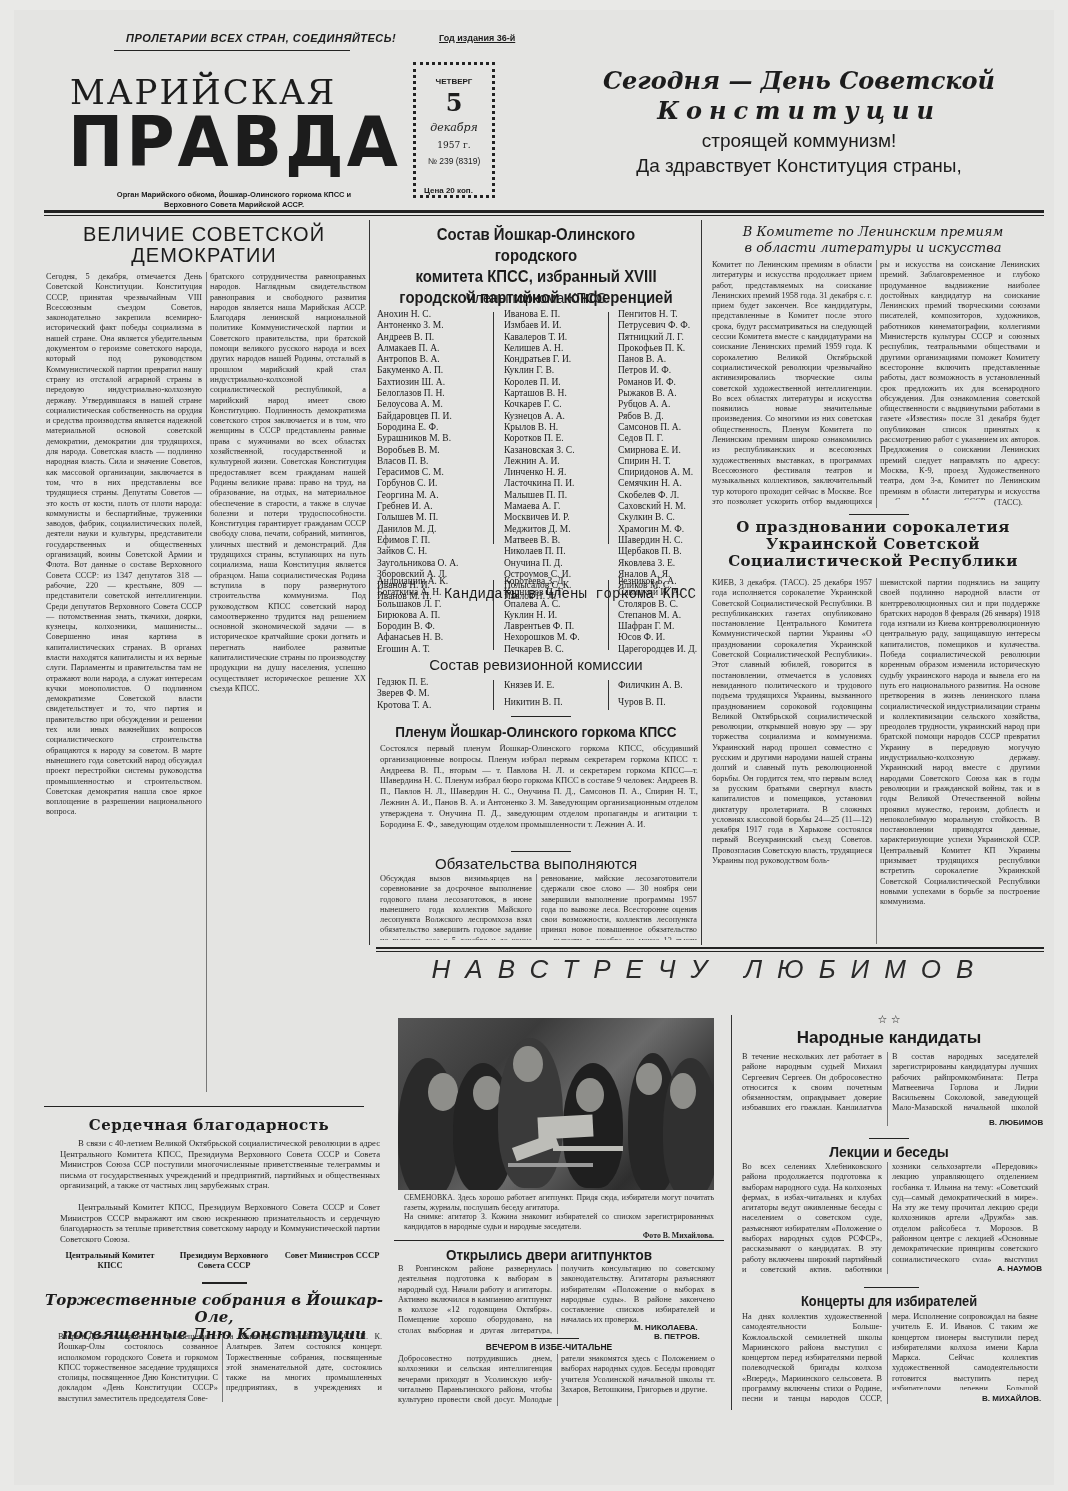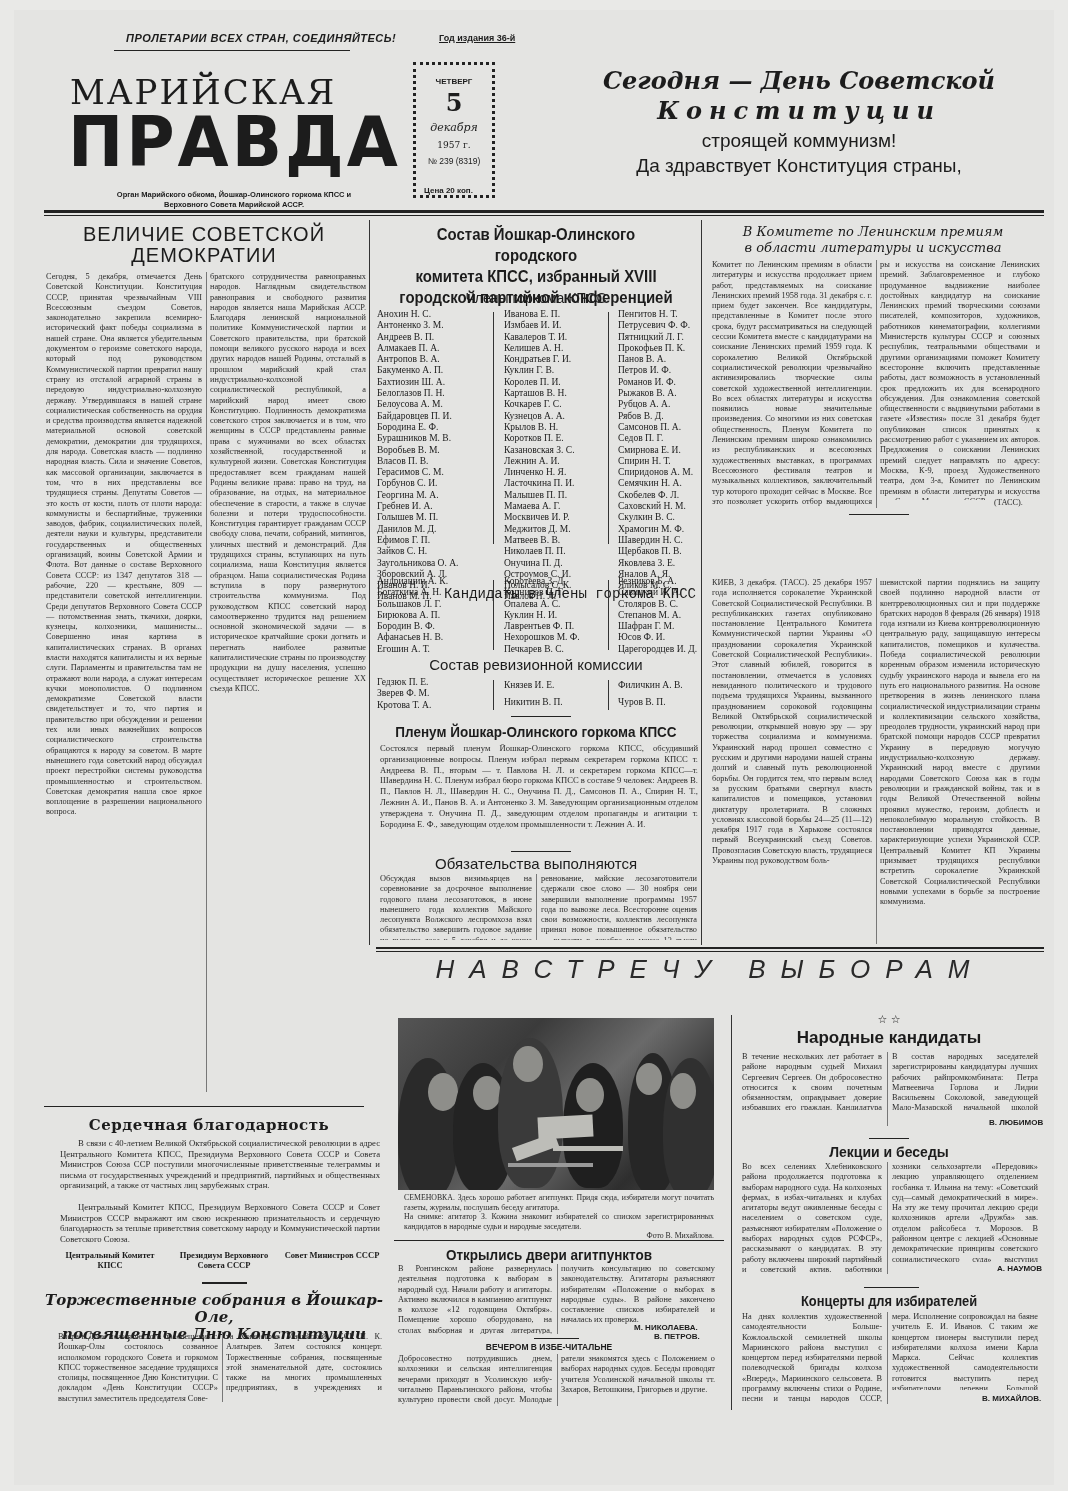--- a/index.html
+++ b/index.html
@@ -238,27 +238,32 @@
     <div>В Комитете по Ленинским премиям</div>
     <div>в области литературы и искусства</div>
   </div>
   <div class="abs body-text" style="left:698px;top:250px;width:160px;height:248px;overflow:hidden;">Комитет по Ленинским премиям в области литературы и искусства продолжает прием работ, представляемых на соискание Ленинских премий 1958 года. 31 декабря с. г. прием будет закончен. Все кандидатуры, представленные в Комитет после этого срока, будут рассматриваться на следующей сессии Комитета вместе с кандидатурами на соискание Ленинских премий 1959 года. К сорокалетию Великой Октябрьской социалистической революции чрезвычайно активизировались творческие силы советской художественной интеллигенции. Во всех областях литературы и искусства появились новые значительные произведения. Со многими из них советская общественность, Пленум Комитета по Ленинским премиям широко ознакомились из республиканских и всесоюзных художественных выставках, в программах Всесоюзного фестиваля театров и музыкальных коллективов, заключительный тур которого проходит сейчас в Москве. Все это позволяет ускорить отбор выдающихся работ литерату-</div>
   <div class="vr" style="left:862px;top:250px;height:248px;background:#777;"></div>
   <div class="abs body-text" style="left:866px;top:250px;width:160px;height:240px;overflow:hidden;">ры и искусства на соискание Ленинских премий. Заблаговременное и глубоко продуманное выдвижение наиболее достойных кандидатур на соискание Ленинских премий творческими союзами писателей, композиторов, художников, работников кинематографии, коллегиями Министерств культуры СССР и союзных республик, театральными обществами и другими организациями поможет Комитету всесторонне включить представленные работы, даст возможность в установленный срок предложить их для всенародного обсуждения. Для ознакомления советской общественности с выдвинутыми работами в газете «Известия» после 31 декабря будет опубликован список принятых к рассмотрению работ с указанием их авторов. Предложения о соискании Ленинских премий следует направлять по адресу: Москва, К-9, проезд Художественного театра, дом 3-а, Комитет по Ленинским премиям в области литературы и искусства при Совете Министров СССР.</div>
   <div class="abs body-text" style="left:980px;top:488px;">(ТАСС).</div>
 
   <div class="hr" style="left:835px;top:504px;width:60px;height:1px;"></div>
 
+  <div class="abs h-gothic" style="left:694px;top:509px;width:330px;font-size:15px;line-height:17px;letter-spacing:.5px;">
+    <div>О праздновании сорокалетия</div>
+    <div>Украинской Советской</div>
+    <div>Социалистической Республики</div>
+  </div>
   <div class="abs body-text" style="left:698px;top:568px;width:160px;height:366px;overflow:hidden;">КИЕВ, 3 декабря. (ТАСС). 25 декабря 1957 года исполняется сорокалетие Украинской Советской Социалистической Республики. В республиканских газетах опубликовано постановление Центрального Комитета Коммунистической партии Украины «О праздновании сорокалетия Украинской Советской Социалистической Республики». Этот славный юбилей, говорится в постановлении, отмечается в условиях невиданного политического и трудового подъема трудящихся Украины, вызванного празднованием сороковой годовщины Великой Октябрьской социалистической революции, открывшей новую эру — эру торжества социализма и коммунизма. Украинский народ прошел совместно с русским и другими народами нашей страны долгий и славный путь революционной борьбы. Он гордится тем, что первым вслед за русским братьями свергнул власть капиталистов и помещиков, установил диктатуру пролетариата. В сложных условиях классовой борьбы 24—25 (11—12) декабря 1917 года в Харькове состоялся первый Всеукраинский съезд Советов. Провозгласив Советскую власть, трудящиеся Украины под руководством боль-</div>
   <div class="vr" style="left:862px;top:568px;height:366px;background:#777;"></div>
   <div class="abs body-text" style="left:866px;top:568px;width:160px;height:366px;overflow:hidden;">шевистской партии поднялись на защиту своей подлинно народной власти от контрреволюционных сил и при поддержке братских народов 8 февраля (26 января) 1918 года изгнали из Киева контрреволюционную центральную раду, защищавшую интересы капиталистов, помещиков и кулачества. Победа социалистической революции коренным образом изменила историческую судьбу украинского народа и вывела его на путь его национального развития. На основе претворения в жизнь ленинского плана социалистической индустриализации страны и коллективизации сельского хозяйства, преодолев трудности, украинский народ при братской помощи народов СССР превратил Украину в передовую могучую индустриально-колхозную державу. Украинский народ вместе с другими народами Советского Союза как в годы революции и гражданской войны, так и в годы Великой Отечественной войны проявил мужество, героизм, доблесть и непоколебимую моральную стойкость. В постановлении приводятся данные, характеризующие успехи Украинской ССР. Центральный Комитет КП Украины призывает трудящихся республики встретить сорокалетие Украинской Советской Социалистической Республики новыми успехами в борьбе за построение коммунизма.</div>
 
   <div class="hr" style="left:362px;top:937px;width:668px;height:2px;"></div>
   <div class="hr" style="left:362px;top:941px;width:668px;height:1px;"></div>
-  <div class="abs sans" style="left:362px;top:944px;width:668px;text-align:center;font-style:italic;font-size:26px;letter-spacing:15px;color:#2a2a2a;">НАВСТРЕЧУ ВЫБОРАМ</div>
+  <div class="abs sans" style="left:362px;top:944px;width:668px;text-align:center;font-style:italic;font-size:26px;letter-spacing:15px;color:#2a2a2a;">НАВСТРЕЧУ ЛЮБИМОВ</div>
 
   <div class="photo" style="left:384px;top:1008px;width:316px;height:172px;">
     <div class="figure" style="left:0;top:40px;width:60px;height:140px;"></div>
     <div class="face" style="left:30px;top:55px;width:30px;height:38px;"></div>
     <div class="figure" style="left:55px;top:45px;width:60px;height:130px;background:#232323;"></div>
     <div class="face" style="left:75px;top:58px;width:28px;height:34px;"></div>
     <div class="figure" style="left:100px;top:20px;width:65px;height:150px;background:#3a3a3a;"></div>
     <div class="face" style="left:115px;top:28px;width:30px;height:36px;"></div>
     <div class="figure" style="left:165px;top:45px;width:60px;height:125px;background:#1f1f1f;"></div>
     <div class="face" style="left:178px;top:60px;width:28px;height:34px;"></div>
@@ -267,21 +272,21 @@
     <div class="figure" style="left:265px;top:40px;width:55px;height:140px;background:#303030;"></div>
     <div class="face" style="left:272px;top:55px;width:26px;height:36px;"></div>
     <div class="paper" style="left:140px;top:98px;width:55px;height:22px;transform:rotate(-3deg);"></div>
     <div class="paper" style="left:115px;top:122px;width:45px;height:14px;transform:rotate(-20deg);"></div>
     <div class="paper" style="left:155px;top:128px;width:70px;height:5px;"></div>
     <div class="paper" style="left:110px;top:145px;width:85px;height:4px;background:#999;"></div>
   </div>
   <div class="abs body-text" style="left:390px;top:1183px;width:310px;font-size:7.8px;line-height:9.5px;">
     <div>СЕМЕНОВКА. Здесь хорошо работает агитпункт. Придя сюда, избиратели могут почитать газеты, журналы, послушать беседу агитатора.</div>
     <div>На снимке: агитатор З. Кожина знакомит избирателей со списком зарегистрированных кандидатов в народные судьи и народные заседатели.</div>
-    <div style="text-align:right;font-weight:normal;">Фото В. Михайлова.</div>
+    <div style="text-align:right;font-weight:bold;">Фото В. Михайлова.</div>
   </div>
   <div class="hr" style="left:380px;top:1230px;width:330px;height:1px;"></div>
 
   <div class="abs h-bold-sans" style="left:370px;top:1236px;width:330px;font-size:15px;transform:scaleX(.9);">Открылись двери агитпунктов</div>
   <div class="abs body-text" style="left:384px;top:1254px;width:154px;height:70px;overflow:hidden;">В Ронгинском районе развернулась деятельная подготовка к выборам в народный суд. Начали работу и агитаторы. Активно включился в кампанию агитпункт в колхозе «12 годовщина Октября». Помещение хорошо оборудовано, на столах выборная и другая литература, посетители могут</div>
   <div class="vr" style="left:543px;top:1254px;height:70px;background:#777;"></div>
   <div class="abs body-text" style="left:547px;top:1254px;width:154px;height:60px;overflow:hidden;">получить консультацию по советскому законодательству. Агитаторы разъясняют избирателям «Положение о выборах в народные суды». В районе закончено составление списков избирателей и началась их проверка.</div>
   <div class="abs sign" style="left:620px;top:1313px;">М. НИКОЛАЕВА.</div>
   <div class="hr" style="left:520px;top:1328px;width:45px;height:1px;"></div>
 

